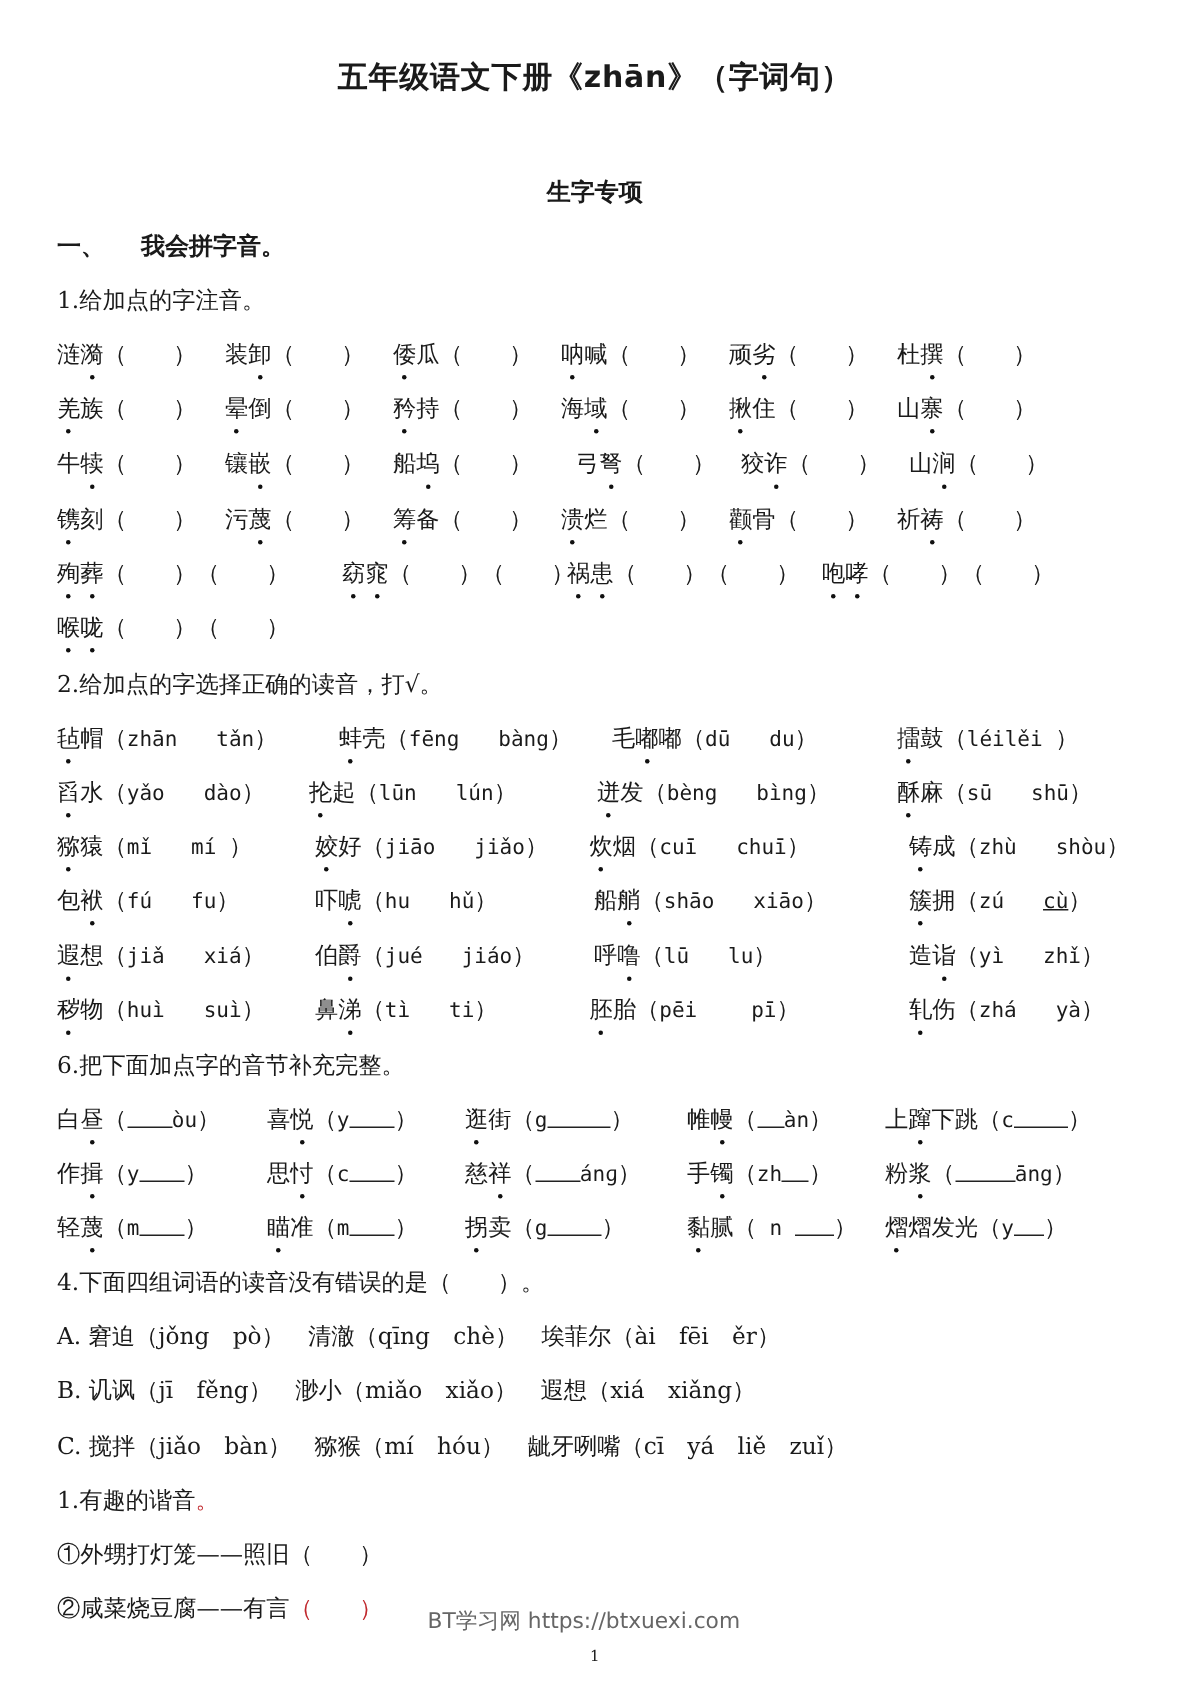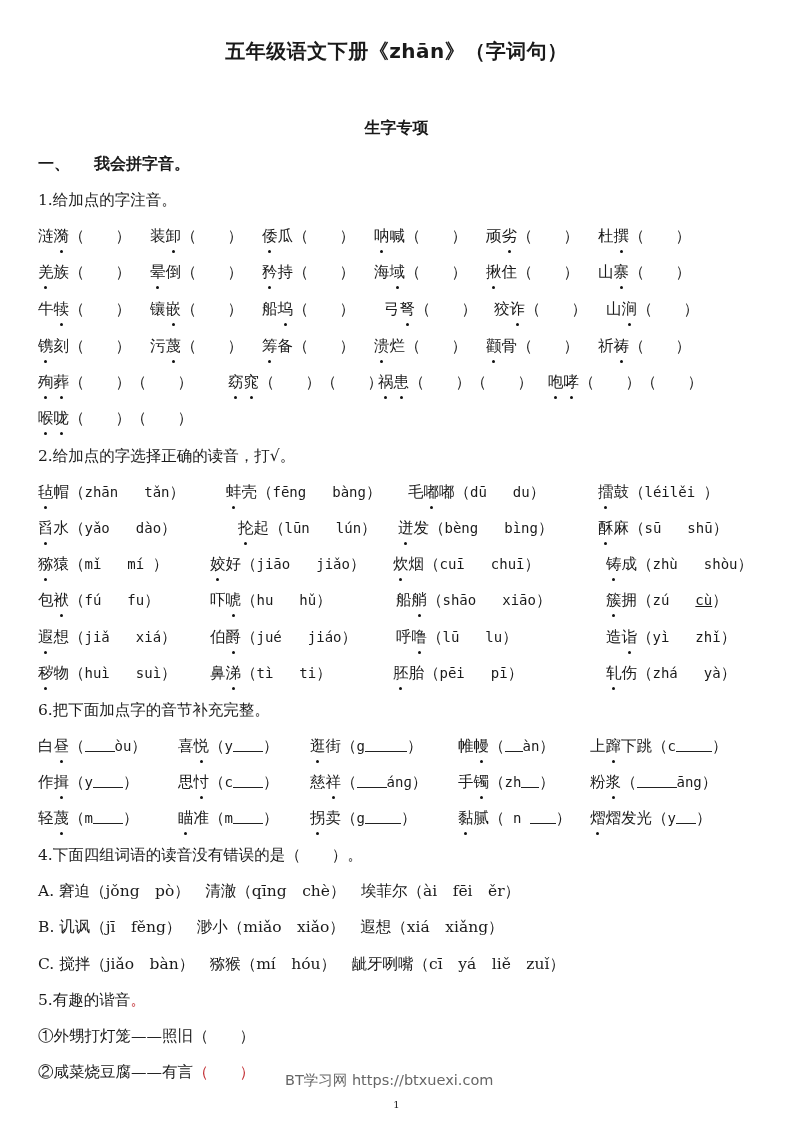--- a/index.html
+++ b/index.html
@@ -103,21 +103,21 @@
   <div class="q" style="top:446px">2.给加点的字选择正确的读音，打√。</div>
   <div id="q2">
       <div class="row" style="top: 482px;">
         <div class="cell" style="left: 0px;"><span class="w"><span class="dot">毡</span><span>帽</span></span><span>（</span><span class="py">zhān</span><span class="py" style="margin-left: 26px;">tǎn</span><span>）</span></div>
         <div class="cell" style="left: 188px; text-align: center;"><span class="w"><span class="dot">蚌</span><span>壳</span></span><span>（</span><span class="py">fēng</span><span class="py" style="margin-left: 26px;">bàng</span><span>）</span></div>
         <div class="cell" style="left: 370px;"><span class="w"><span>毛</span><span class="dot">嘟</span><span>嘟</span></span><span>（</span><span class="py">dū</span><span class="py" style="margin-left: 26px;">du</span><span>）</span></div>
         <div class="cell" style="left: 560px;"><span class="w"><span class="dot">擂</span><span>鼓</span></span><span>（</span><span class="py">léi</span><span class="py" style="">lěi </span><span>）</span></div>
       </div>
       <div class="row" style="top: 518px;">
         <div class="cell" style="left: 0px; text-align: right;"><span class="w"><span class="dot">舀</span><span>水</span></span><span>（</span><span class="py">yǎo</span><span class="py" style="margin-left: 26px;">dào</span><span>）</span></div>
-        <div class="cell" style="left: 200px;"><span class="w"><span class="dot">抡</span><span>起</span></span><span>（</span><span class="py">lūn</span><span class="py" style="margin-left: 26px;">lún</span><span>）</span></div>
+        <div class="cell" style="left: 168px;"><span class="w"><span class="dot">抡</span><span>起</span></span><span>（</span><span class="py">lūn</span><span class="py" style="margin-left: 26px;">lún</span><span>）</span></div>
         <div class="cell" style="left: 360px;"><span class="w"><span class="dot">迸</span><span>发</span></span><span>（</span><span class="py">bèng</span><span class="py" style="margin-left: 26px;">bìng</span><span>）</span></div>
         <div class="cell" style="left: 560px;"><span class="w"><span class="dot">酥</span><span>麻</span></span><span>（</span><span class="py">sū</span><span class="py" style="margin-left: 26px;">shū</span><span>）</span></div>
       </div>
       <div class="row" style="top: 554px;">
         <div class="cell" style="left: 0px;"><span class="w"><span class="dot">猕</span><span>猿</span></span><span>（</span><span class="py">mǐ</span><span class="py" style="margin-left: 26px;">mí </span><span>）</span></div>
         <div class="cell" style="left: 172px;"><span class="w"><span class="dot">姣</span><span>好</span></span><span>（</span><span class="py">jiāo</span><span class="py" style="margin-left: 26px;">jiǎo</span><span>）</span></div>
         <div class="cell" style="left: 355px;"><span class="w"><span class="dot">炊</span><span>烟</span></span><span>（</span><span class="py">cuī</span><span class="py" style="margin-left: 26px;">chuī</span><span>）</span></div>
         <div class="cell" style="left: 568px;"><span class="w"><span class="dot">铸</span><span>成</span></span><span>（</span><span class="py">zhù</span><span class="py" style="margin-left: 26px;">shòu</span><span>）</span></div>
       </div>
       <div class="row" style="top: 590px;">
@@ -128,21 +128,21 @@
       </div>
       <div class="row" style="top: 627px;">
         <div class="cell" style="left: 0px;"><span class="w"><span class="dot">遐</span><span>想</span></span><span>（</span><span class="py">jiǎ</span><span class="py" style="margin-left: 26px;">xiá</span><span>）</span></div>
         <div class="cell" style="left: 172px;"><span class="w"><span>伯</span><span class="dot">爵</span></span><span>（</span><span class="py">jué</span><span class="py" style="margin-left: 26px;">jiáo</span><span>）</span></div>
         <div class="cell" style="left: 358px;"><span class="w"><span>呼</span><span class="dot">噜</span></span><span>（</span><span class="py">lū</span><span class="py" style="margin-left: 26px;">lu</span><span>）</span></div>
         <div class="cell" style="left: 568px;"><span class="w"><span>造</span><span class="dot">诣</span></span><span>（</span><span class="py">yì</span><span class="py" style="margin-left: 26px;">zhǐ</span><span>）</span></div>
       </div>
       <div class="row" style="top: 663px;">
         <div class="cell" style="left: 0px;"><span class="w"><span class="dot">秽</span><span>物</span></span><span>（</span><span class="py">huì</span><span class="py" style="margin-left: 26px;">suì</span><span>）</span></div>
         <div class="cell" style="left: 172px;"><span class="w"><span>鼻</span><span class="dot">涕</span></span><span>（</span><span class="py">tì</span><span class="py" style="margin-left: 26px;">ti</span><span>）</span></div>
-        <div class="cell" style="left: 355px;"><span class="w"><span class="dot">胚</span><span>胎</span></span><span>（</span><span class="py">pēi</span><span class="py" style="margin-left: 26px;">pī</span><span>）</span></div>
+        <div class="cell" style="left: 355px;"><span class="w"><span class="dot">胚</span><span>胎</span></span><span>（</span><span class="py">pēi</span><span class="py" style="margin-left: 36px;">pī</span><span>）</span></div>
         <div class="cell" style="left: 568px;"><span class="w"><span class="dot">轧</span><span>伤</span></span><span>（</span><span class="py">zhá</span><span class="py" style="margin-left: 26px;">yà</span><span>）</span></div>
       </div>
     </div>
 
   <div class="q" style="top:700px">6.把下面加点字的音节补充完整。</div>
   <div id="q3">
       <div class="row" style="top: 736px;">
         <div class="cell" style="left: 0px;"><span class="w"><span>白</span><span class="dot">昼</span></span><span>（</span><span class="blank" style="width: 30px;"></span><span class="py">òu</span><span>）</span></div>
         <div class="cell" style="left: 140px;"><span class="w"><span>喜</span><span class="dot">悦</span></span><span>（</span><span class="py">y</span><span class="blank" style="width: 30px;"></span><span>）</span></div>
         <div class="cell" style="left: 272px;"><span class="w"><span class="dot">逛</span><span>街</span></span><span>（</span><span class="py">g</span><span class="blank" style="width: 42px;"></span><span>）</span></div>
@@ -164,21 +164,21 @@
         <div class="cell" style="left: 552px;"><span class="w"><span class="dot">熠</span><span>熠发光</span></span><span>（</span><span class="py">y</span><span class="blank" style="width: 20px;"></span><span>）</span></div>
       </div>
     </div>
 
   <div class="q" style="top:845px">4.下面四组词语的读音没有错误的是（　　）。</div>
   <div class="q" style="top:881px">A. 窘迫（jǒng　pò）　清澈（qīng　chè）　埃菲尔（ài　fēi　ěr）</div>
   <div class="q" style="top:917px">B. 讥讽（jī　fěng）　渺小（miǎo　xiǎo）　遐想（xiá　xiǎng）</div>
   <div class="q" style="top:954px">C. 搅拌（jiǎo　bàn）　猕猴（mí　hóu）　龇牙咧嘴（cī　yá　liě　zuǐ）</div>
 
   <div class="q" style="top:990px">
-    <span>5.有趣的谐音</span><span class="red">。</span>
+    <span>1.有趣的谐音</span><span class="red">。</span>
   </div>
   <div class="q" style="top:1026px">
     <span>①外甥打灯笼——照旧</span><span>（　　）</span>
   </div>
   <div class="q" style="top:1062px">
     <span>②咸菜烧豆腐——有言</span><span class="red">（　　）</span>
   </div>
 
   <div class="watermark">BT学习网 https://btxuexi.com</div>
   <div class="pagenum">1</div>

